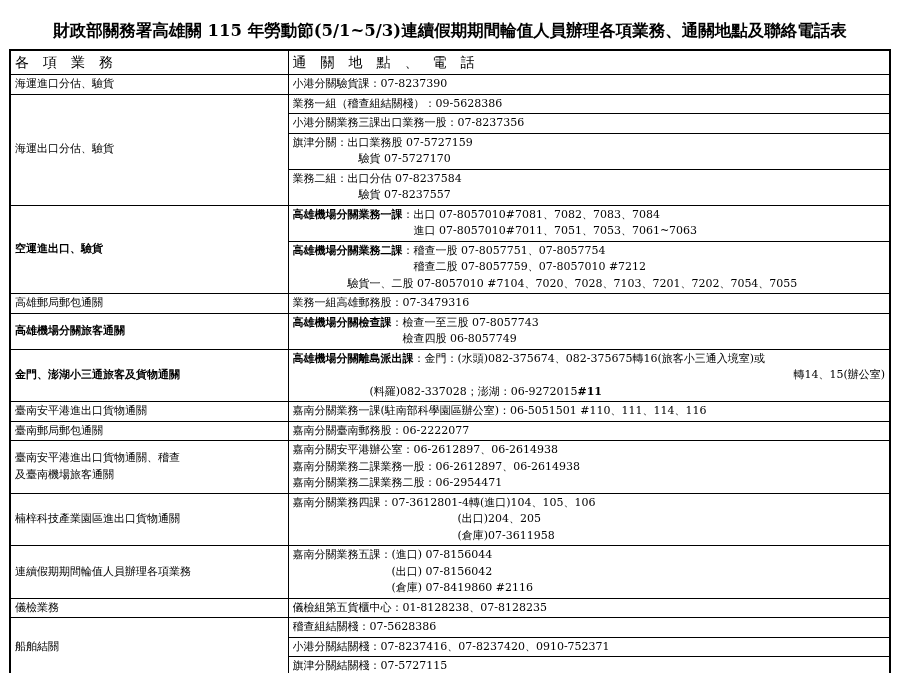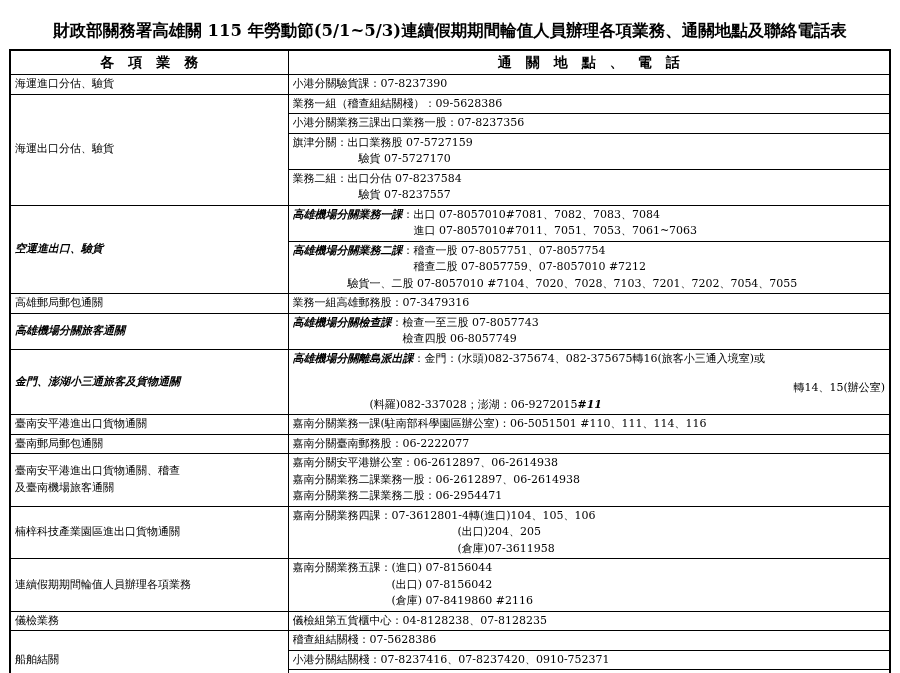--- a/index.html
+++ b/index.html
@@ -20,26 +20,26 @@
   col.c1{width:278px;}
   col.c2{width:602px;}
   th,td{
     border:1px solid #000;
     padding:1px 4px;
     vertical-align:middle;
     font-size:11px;
     line-height:16.5px;
     overflow:hidden;
   }
-  th{font-weight:bold;font-size:14px;height:21px;text-align:center;white-space:nowrap;}
+  th{font-weight:normal;font-size:14px;height:21px;text-align:left;white-space:nowrap;}
   td.label{text-align:left;}
   td.detail{text-align:left;}
   .line{white-space:pre;overflow:hidden;}
-  .line.right{text-align:right;margin-top:13px;}
-  .bold{font-weight:bold;font-style:italic;}
+  .line.right{text-align:right;}
+  .bold{font-weight:bold;}
 </style>
 </head>
 <body>
 
 <div class="title">財政部關務署高雄關 115 年勞動節(5/1~5/3)連續假期期間輪值人員辦理各項業務、通關地點及聯絡電話表</div>
 
 <table class="main">
   <colgroup>
       <col class="c1">
       <col class="c2">
@@ -172,21 +172,21 @@
           <div class="line">嘉南分關業務五課：(進口) 07-8156044</div>
           <div class="line">　　　　　　　　　(出口) 07-8156042</div>
           <div class="line">　　　　　　　　　(倉庫) 07-8419860 #2116</div>
         </td>
       </tr>
       <tr>
         <td class="label" rowspan="1">
           <div class="line">儀檢業務</div>
         </td>
         <td class="detail">
-          <div class="line">儀檢組第五貨櫃中心：04-8128238、07-8128235</div>
+          <div class="line">儀檢組第五貨櫃中心：01-8128238、07-8128235</div>
         </td>
       </tr>
       <tr>
         <td class="label" rowspan="3">
           <div class="line">船舶結關</div>
         </td>
         <td class="detail">
           <div class="line">稽查組結關棧：07-5628386</div>
         </td>
       </tr>

